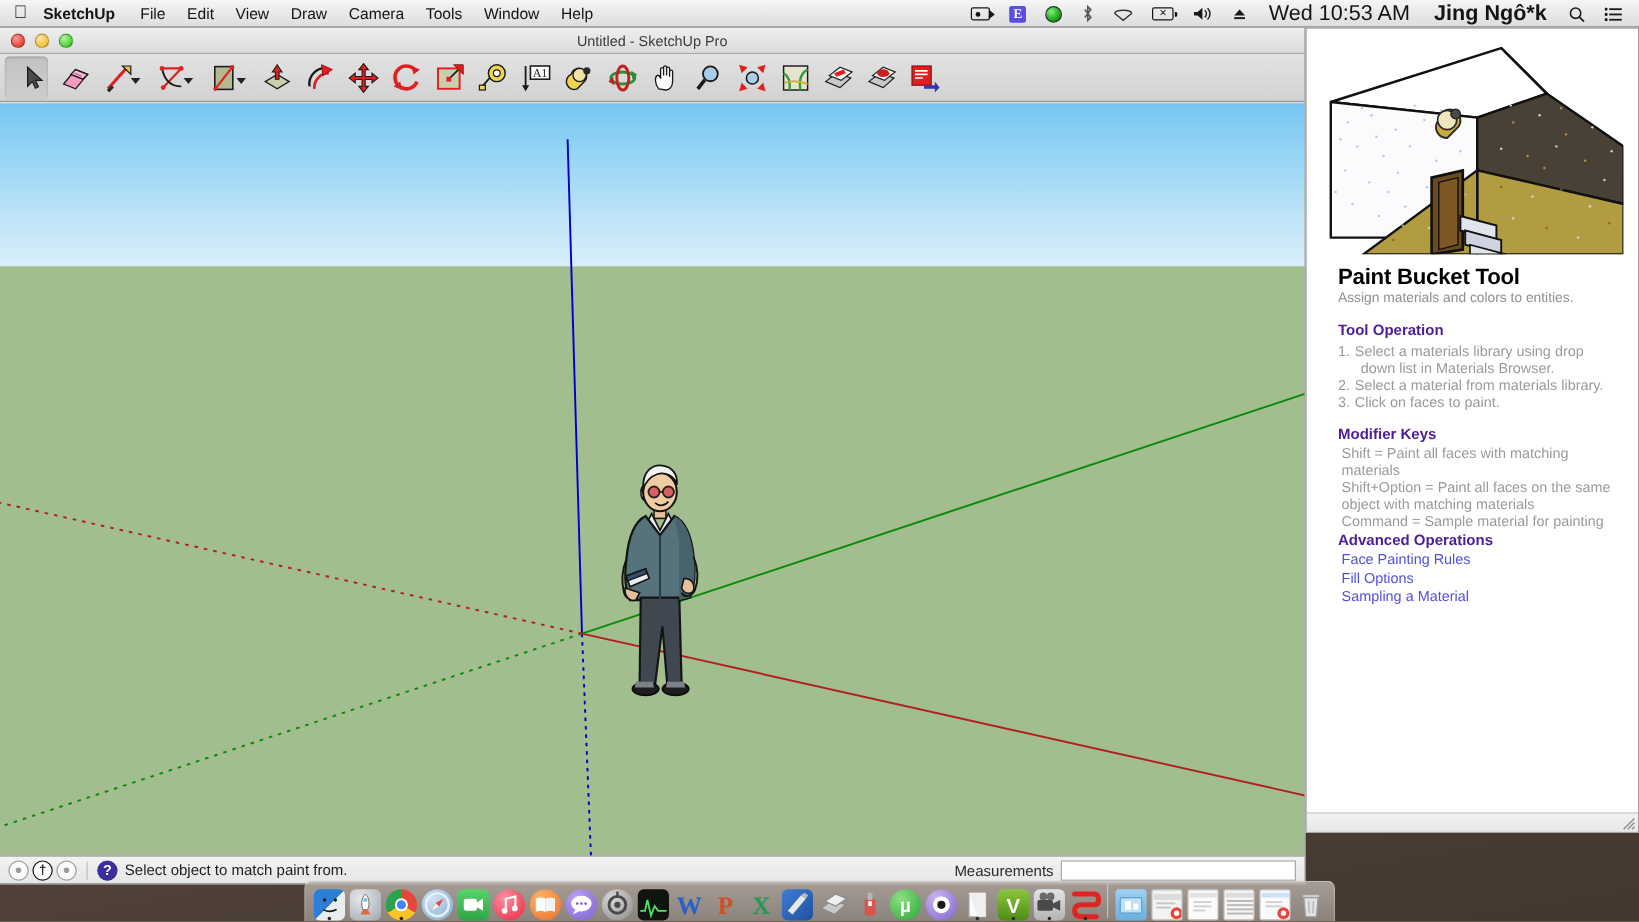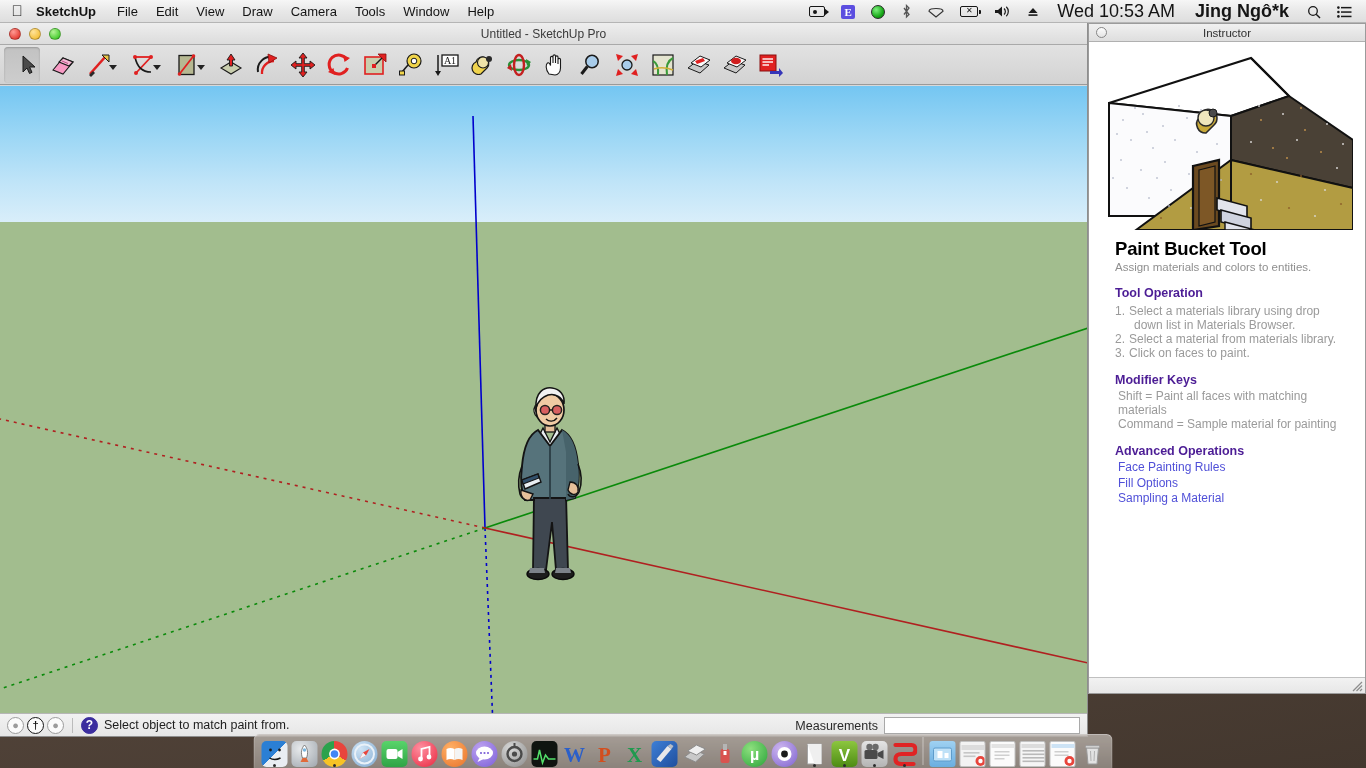--- a/index.html
+++ b/index.html
@@ -205,21 +205,21 @@
     margin-bottom: 1px;
   }
   .inst-sub { font-size: 11.5px; color: #8f8f8f; margin-bottom: 13px; }
   .inst-h2 { font-size: 12.5px; font-weight: bold; color: #4c1d95; margin-bottom: 2px; }
   .inst-ol { list-style: none; margin: 4px 0 13px 0; padding: 0; }
   .inst-ol li {
     font-size: 12px; color: #9a9a9a; line-height: 14px;
     padding-left: 19px; text-indent: -19px; margin-bottom: 0px;
   }
   .inst-ol li .num { display: inline-block; width: 14px; text-indent: 0; }
-  .inst-keys { margin-bottom: 13px; }
+  .inst-keys { margin-bottom: 2px; }
   .inst-keys p {
     font-size: 12px; color: #9a9a9a; line-height: 14px; padding-left: 3px;
   }
   .inst-links a {
     display: block; font-size: 12px; color: #5050d8;
     text-decoration: none; line-height: 15.5px; padding-left: 3px;
   }
   .inst-footer {
     flex: 0 0 16px; height: 16px;
     background: linear-gradient(to bottom,#f2f2f2,#e7e7e7);
@@ -590,24 +590,20 @@
       <div class="sb-text">Select object to match paint from.</div>
       <div class="sb-right">
         <span class="meas-label">Measurements</span>
         <input class="meas-input" type="text" value="" style="">
       </div>
     </div>
   </div>
 
   <div class="instructor">
 
-    <div class="inst-title">
-      <span class="inst-close"></span>
-      <span class="inst-title-text">Instructor</span>
-    </div>
 
     <div class="inst-body">
 
       <div class="inst-hero">
         <svg width="252" height="182" viewBox="0 0 252 182">
           <rect width="252" height="182" fill="#ffffff"></rect>
 
           <path d="M8 55 L150 10 L188 48 L130 68 Z" fill="#ffffff" stroke="#111" stroke-width="2"></path>
 
           <path d="M8 55 L130 68 L130 168 L8 168 Z" fill="#fbfbfd" stroke="#111" stroke-width="2"></path>
@@ -705,20 +701,21 @@
         <div class="inst-h2">Tool Operation</div>
         <ul class="inst-ol">
           <li><span class="num">1.</span><span>Select a materials library using drop down list in Materials Browser.</span></li>
           <li><span class="num">2.</span><span>Select a material from materials library.</span></li>
           <li><span class="num">3.</span><span>Click on faces to paint.</span></li>
         </ul>
 
         <div class="inst-h2">Modifier Keys</div>
         <div class="inst-keys">
           <p>Shift = Paint all faces with matching materials</p>
+          <p>Shift+Option = Paint all faces on the same object with matching materials</p>
           <p>Command = Sample material for painting</p>
         </div>
 
         <div class="inst-h2">Advanced Operations</div>
         <div class="inst-links">
           <a href="#">Face Painting Rules</a>
           <a href="#">Fill Options</a>
           <a href="#">Sampling a Material</a>
         </div>
       </div>

